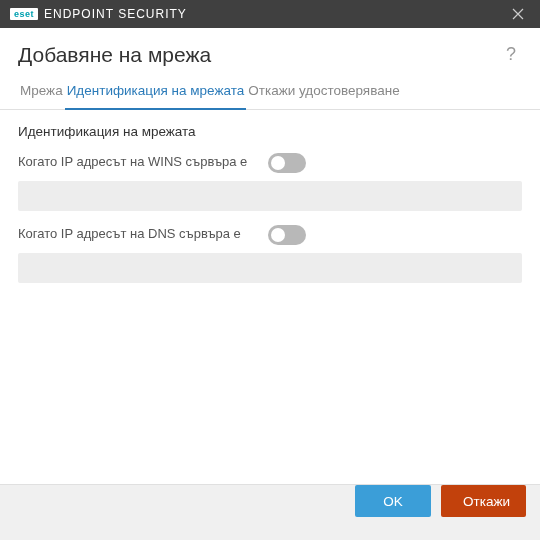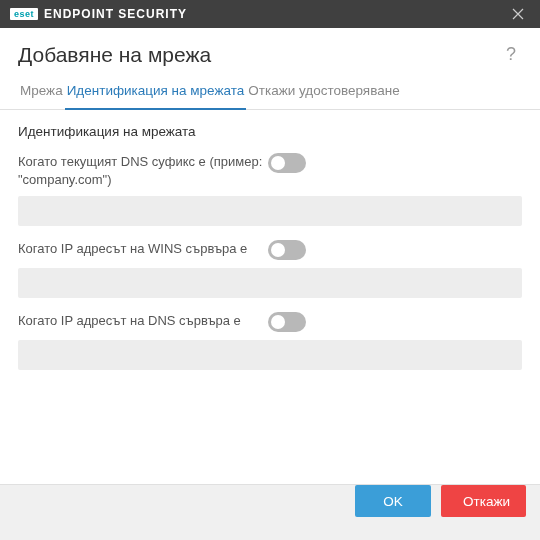--- a/index.html
+++ b/index.html
@@ -29,21 +29,21 @@
   .titlebar .brand-badge {
     background: #fff;
     color: #00a0b0;
     font-size: 9px;
     font-weight: bold;
     padding: 1px 4px;
     margin-right: 6px;
     border-radius: 1px;
   }
   .titlebar .product-name {
-    font-weight: 700;
+    font-weight: 400;
     font-size: 12px;
     letter-spacing: 1px;
   }
   .titlebar .close {
     margin-left: auto;
     width: 40px; height: 28px;
     display: flex; align-items: center; justify-content: center;
     cursor: pointer;
     font-size: 16px;
     color: #ccc;
@@ -156,21 +156,21 @@
     border-radius: 2px;
     font-size: 13.5px;
     cursor: pointer;
     padding: 0 16px;
   }
   .btn-primary {
     background: #3b9ed8;
     color: #fff;
   }
   .btn-secondary {
-    background: #ef4444;
+    background: #c2410c;
     color: #fff;
     padding-left: 22px;
   }
 </style>
 </head>
 <body>
 
 <div class="window">
 
   <div class="titlebar">
@@ -190,27 +190,20 @@
 
   <div class="tabs">
     <div class="tab">Мрежа</div>
     <div class="tab active">Идентификация на мрежата</div>
     <div class="tab">Откажи удостоверяване</div>
   </div>
 
   <div class="content">
     <div class="section-title">Идентификация на мрежата</div>
 
-    <div class="field">
-      <div class="field-row">
-        <div class="field-label">Когато текущият DNS суфикс е (пример: "company.com")</div>
-        <div class="toggle"></div>
-      </div>
-      <input class="field-input" value="" style="">
-    </div>
 
     <div class="field">
       <div class="field-row">
         <div class="field-label">Когато IP адресът на WINS сървъра е</div>
         <div class="toggle"></div>
       </div>
       <input class="field-input" value="" style="">
     </div>
 
     <div class="field">

